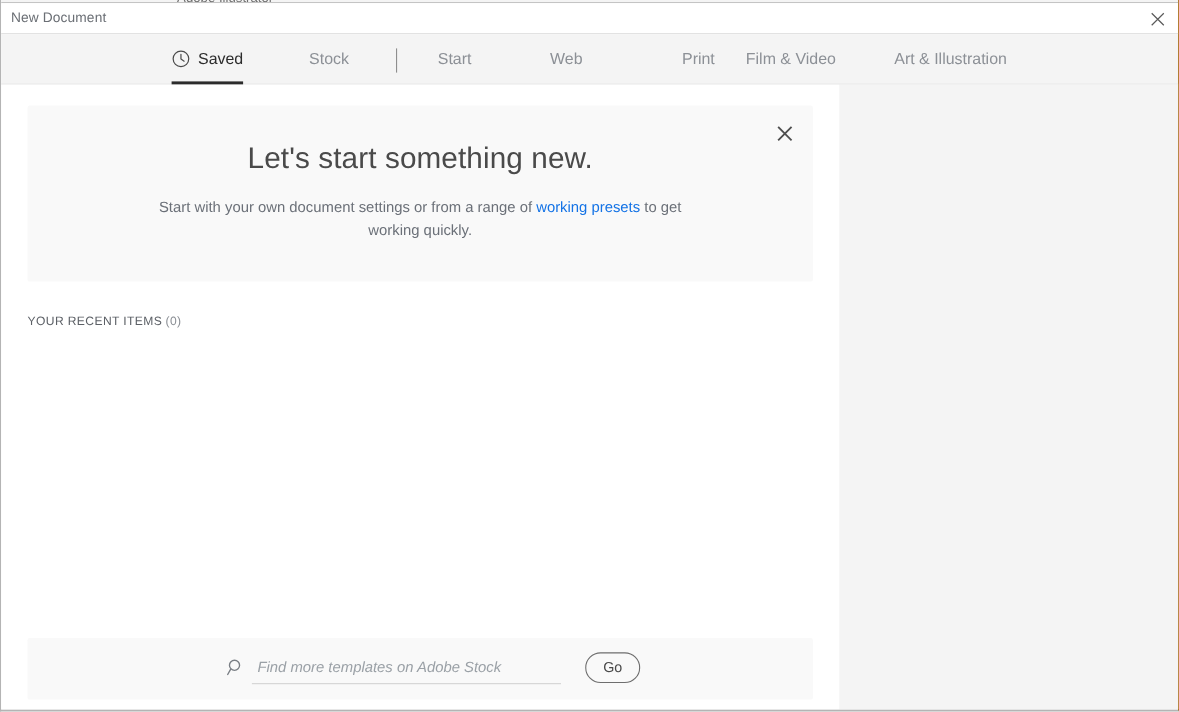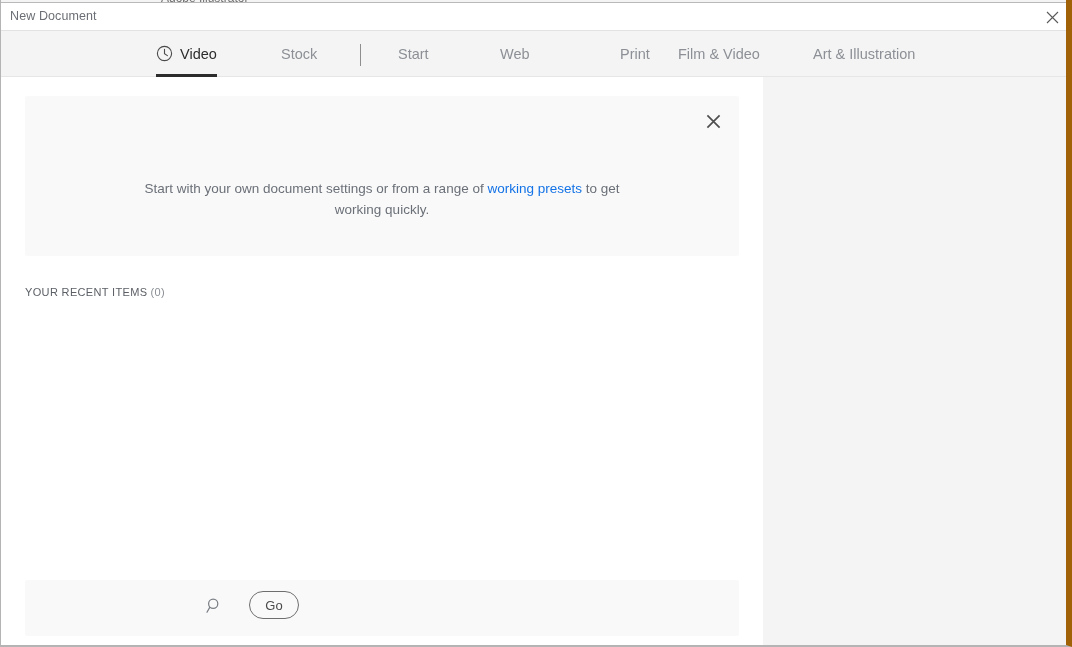--- a/index.html
+++ b/index.html
@@ -17,21 +17,21 @@
   }
 
   
   #window {
     position: relative;
     width: 1072px;
     height: 647px;
     background: #ffffff;
     box-sizing: border-box;
     border-left: 1px solid #b4b4b4;
-    border-right: 6px solid #a16207;
+    border-right: 1px solid #a16207;
     border-bottom: 2px solid #b4b4b4;
     overflow: hidden;
     padding-left: 32px;
   }
 
   
   #app-title-sliver {
     position: absolute;
     left: 0;
     top: 0;
@@ -310,21 +310,21 @@
     </div>
   </div>
 
   <div id="tabbar">
 
     <div class="tab active" style="left:155px">
       <svg class="clock-icon" width="17" height="17" viewBox="0 0 17 17">
         <circle cx="8.5" cy="8.5" r="7.1" fill="none" stroke="#4a4a4a" stroke-width="1.1"></circle>
         <path d="M8.5 4.3 L8.5 8.6 L11.4 10.6" fill="none" stroke="#4a4a4a" stroke-width="1.1" stroke-linecap="round"></path>
       </svg>
-      <span>Video</span>
+      <span>Saved</span>
       <span class="tab-underline"></span>
     </div>
 
     <div class="tab" style="left:280px">
       <span>Stock</span>
     </div>
 
     <div class="tab-sep" style="left:359px"></div>
 
     <div class="tab" style="left:397px">
@@ -349,40 +349,42 @@
 
   </div>
 
   <div id="body-area">
 
     <div id="side-panel"></div>
 
     <div id="content-panel">
 
       <div id="hero">
+        <div id="hero-title">Let's start something new.</div>
         <div id="hero-sub"><span>Start with your own document settings or from a range of </span><a href="#">working presets</a><span> to get working quickly.</span></div>
         <div id="hero-close">
           <svg width="15" height="15" viewBox="0 0 15 15">
             <path d="M1.4 1.4 L13.6 13.6 M13.6 1.4 L1.4 13.6" stroke="#4f4f4f" stroke-width="1.7" fill="none"></path>
           </svg>
         </div>
       </div>
 
       <div id="recent-header"><span>YOUR RECENT ITEMS</span><span class="count">(0)</span></div>
 
       <div id="recent-list"></div>
 
       <div id="stock-bar">
         <div id="stock-inner">
           <div id="stock-search-icon">
             <svg width="17" height="17" viewBox="0 0 17 17">
               <circle cx="7.2" cy="6.8" r="4.6" fill="none" stroke="#7a7f85" stroke-width="1.25"></circle>
               <path d="M3.6 10.6 L1 15.2" stroke="#7a7f85" stroke-width="1.25" stroke-linecap="round" fill="none"></path>
             </svg>
           </div>
+          <input id="stock-input" type="text" placeholder="Find more templates on Adobe Stock" style="">
           <button id="stock-go">Go</button>
         </div>
       </div>
 
     </div>
   </div>
 
 </div>
 
 </body></html>

